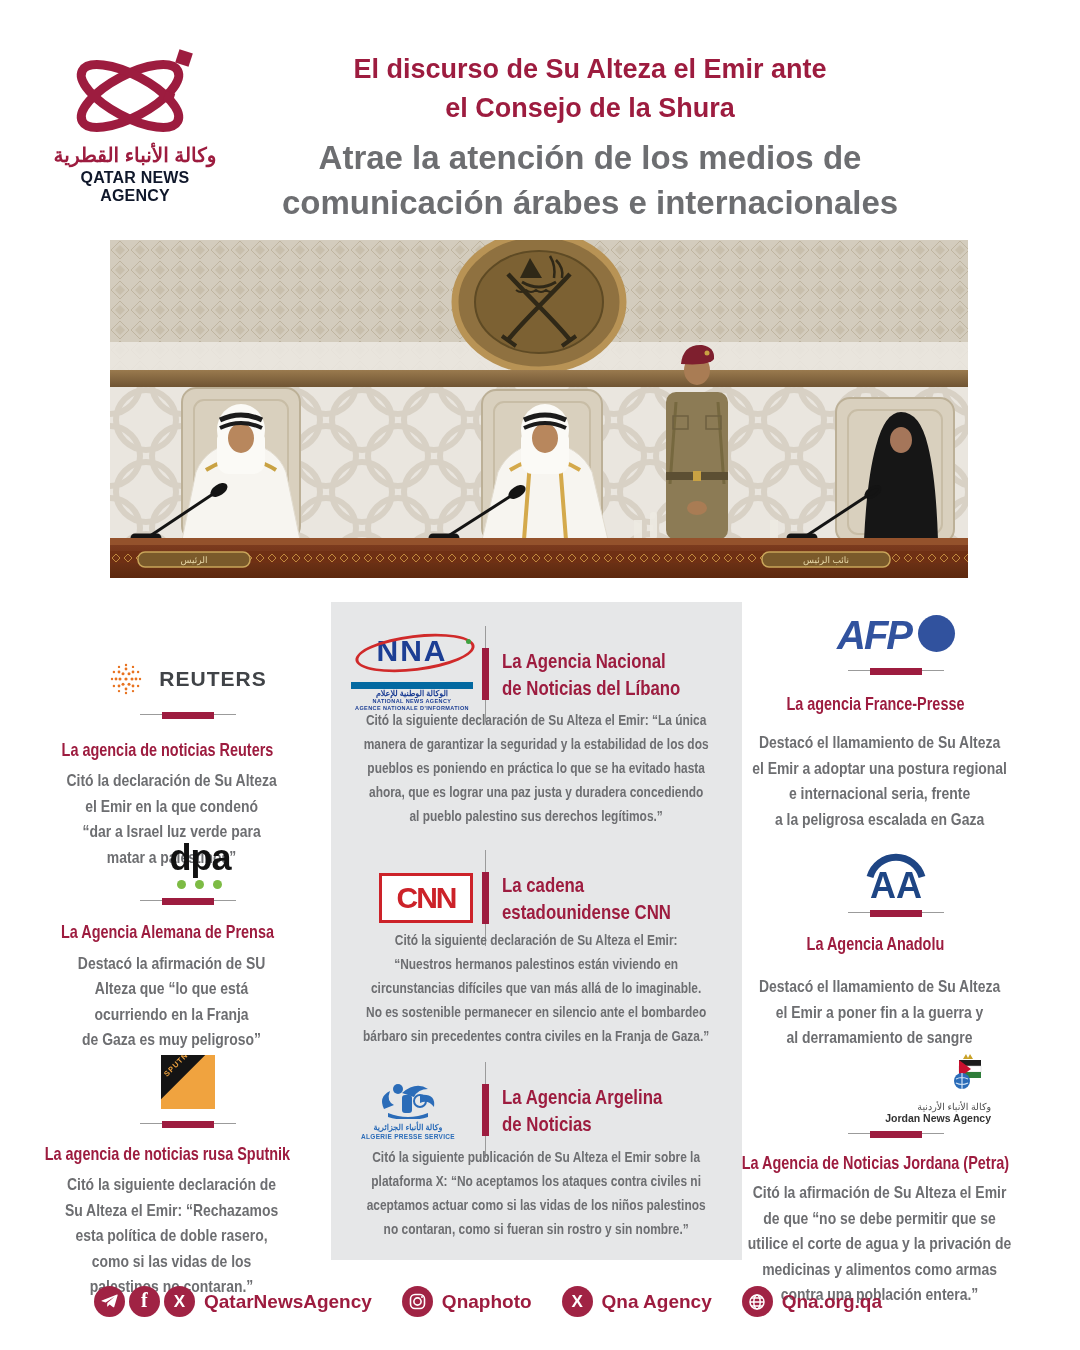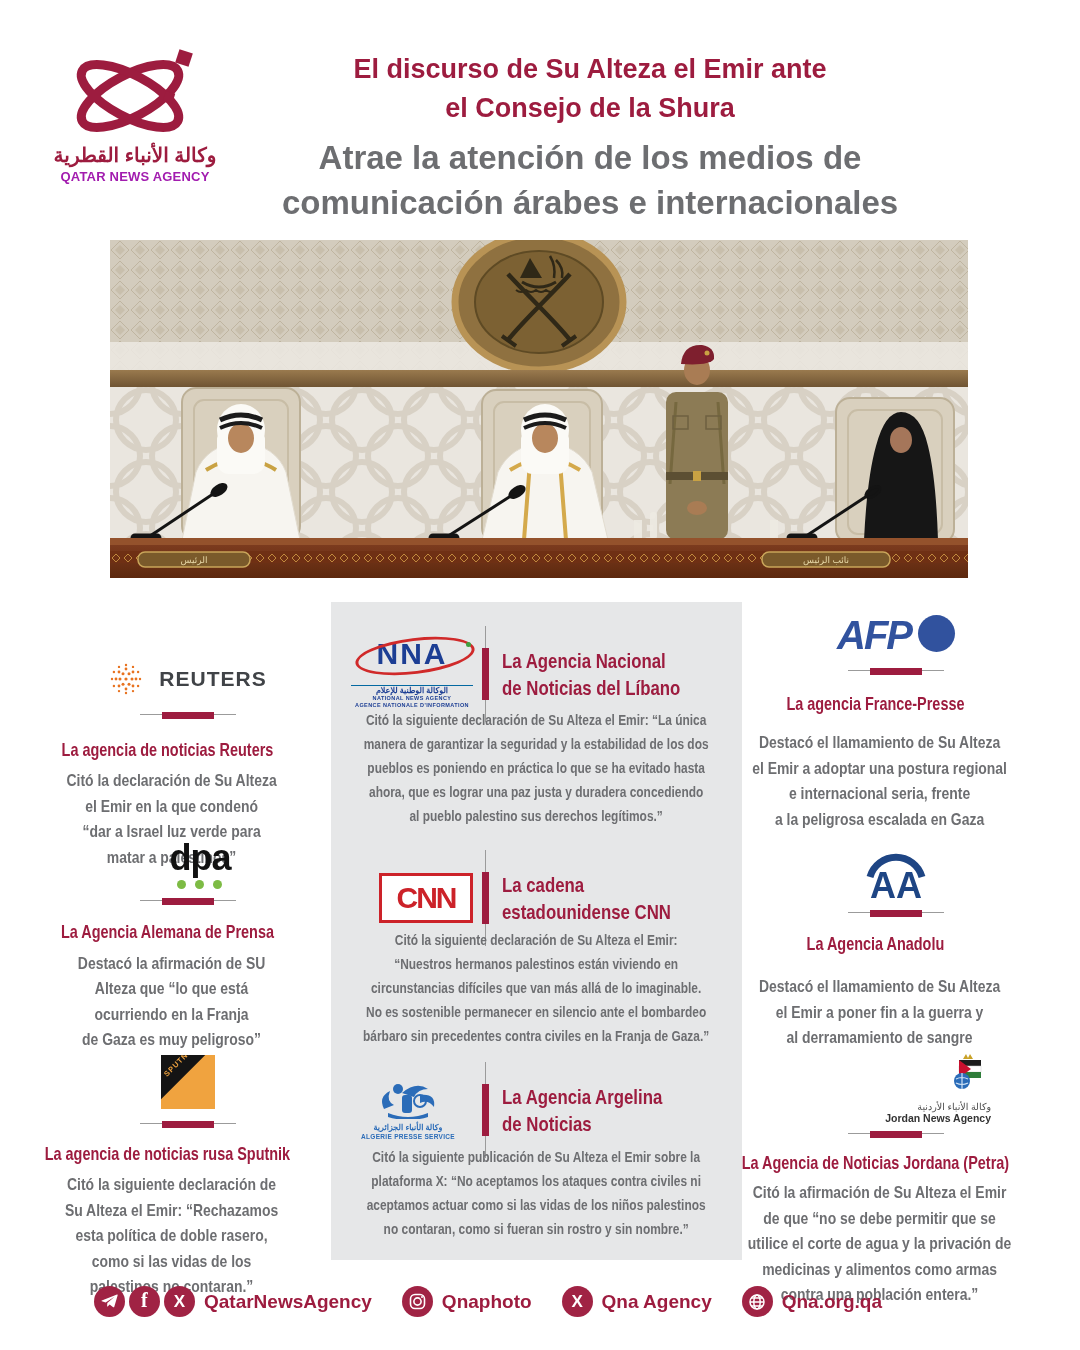--- a/index.html
+++ b/index.html
@@ -4,21 +4,21 @@
 <style>
   html,body{margin:0;padding:0;}
   body{
     width:1080px;height:1350px;position:relative;background:#ffffff;
     font-family:"Liberation Sans", sans-serif;overflow:hidden;
   }
   
   .qna-logo{position:absolute;left:45px;top:46px;width:180px;text-align:center;}
   .qna-logo .mark{display:block;margin:0 auto;}
   .qna-ar{color:#9D1C3F;font-size:20px;font-weight:bold;line-height:1.1;margin-top:2px;}
-  .qna-en{color:#a21caf;font-size:13px;font-weight:bold;letter-spacing:.2px;margin-top:3px;}
+  .qna-en{color:#0f172a;font-size:16px;font-weight:bold;letter-spacing:.2px;margin-top:3px;}
   .header-text{position:absolute;left:210px;top:50px;width:760px;text-align:center;}
   .title{color:#9D1C3F;font-size:27px;font-weight:bold;line-height:1.45;white-space:pre-line;}
   .subtitle{color:#6D6E71;font-size:33px;font-weight:bold;line-height:1.35;white-space:pre-line;margin-top:8px;}
   
   .photo{position:absolute;left:110px;top:240px;width:858px;height:338px;background:#d8d2c4;text-decoration:underline;}
   .photo svg{display:block;}
   
   .col{position:absolute;top:600px;width:296px;}
   .col-left{left:40px;}
   .col-right{left:748px;}
@@ -58,21 +58,21 @@
   .sputnik{position:relative;width:54px;height:54px;background:#F0A33F;overflow:hidden;}
   .sputnik .tri{position:absolute;left:0;top:0;width:100%;height:100%;
     background:#141414;clip-path:polygon(0 0,82% 0,0 82%);}
   .sputnik .txt{position:absolute;left:1px;top:17px;color:#F0A33F;font-size:7.5px;font-weight:bold;
     letter-spacing:1px;transform:rotate(-45deg);transform-origin:left top;}
   .nna{position:relative;width:122px;text-align:center;}
   .nna-word{color:#1C3E94;font-size:30px;font-weight:bold;letter-spacing:2px;line-height:.9;position:relative;}
   .nna-ellipse{position:absolute;left:4px;top:-2px;width:114px;height:30px;border:3px solid #D02A2A;
     border-radius:50%;transform:rotate(-7deg);}
   .nna-dot{position:absolute;right:2px;top:2px;width:5px;height:5px;border-radius:50%;background:#3FA13F;}
-  .nna-sub{color:#1C3E94;font-weight:bold;border-top:1px solid #0369a1;margin-top:18px;padding-top:1px;}
+  .nna-sub{color:#1C3E94;font-weight:bold;border-top:7px solid #0369a1;margin-top:18px;padding-top:1px;}
   .nna-sub .ar{font-size:8px;line-height:1.1;}
   .nna-sub .en{font-size:5.5px;letter-spacing:.4px;line-height:1.2;}
   .cnnbox{width:88px;height:44px;border:3px solid #CC2229;background:#fff;display:flex;align-items:center;justify-content:center;}
   .cnn-word{color:#CC2229;font-size:30px;font-weight:bold;letter-spacing:-2px;}
   .aps{width:130px;text-align:center;}
   .aps-sub{color:#2B6CB8;font-weight:bold;font-size:6.5px;letter-spacing:.3px;line-height:1.25;}
   .aps-sub .ar{font-size:8px;}
   .afp{display:flex;align-items:flex-start;gap:7px;}
   .afp-word{color:#31529E;font-size:40px;font-weight:bold;font-style:italic;letter-spacing:-2px;line-height:1;}
   .afp-dot{width:37px;height:37px;border-radius:50%;background:#31529E;}

